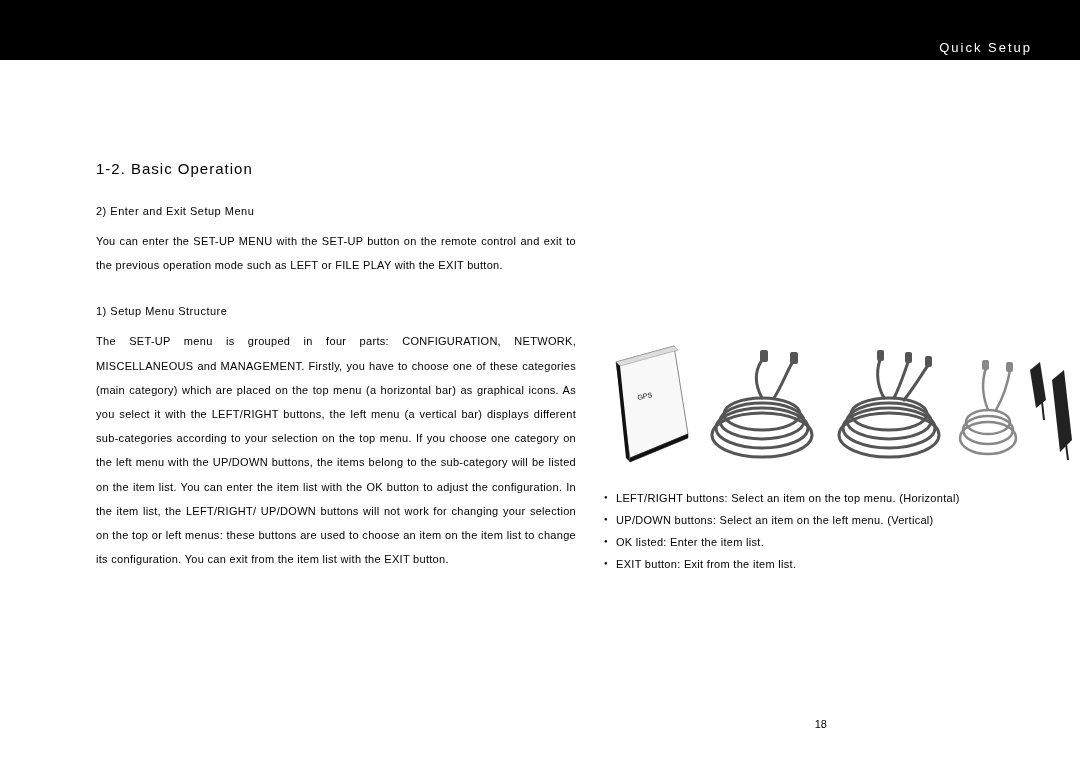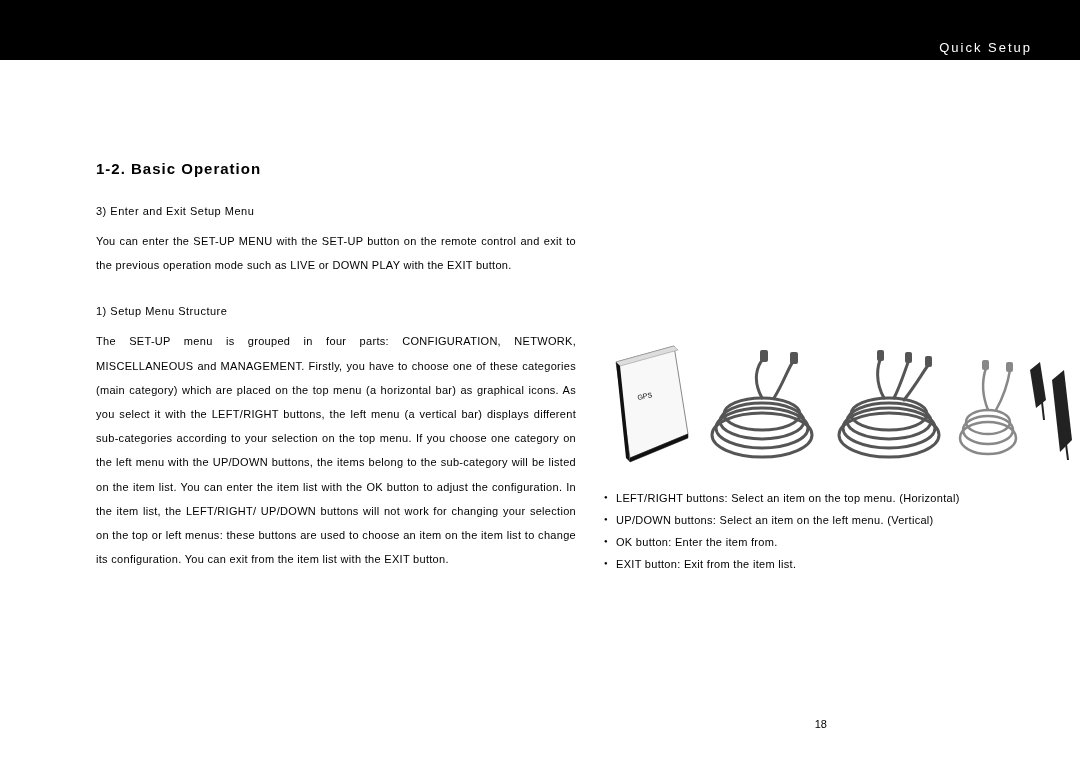--- a/index.html
+++ b/index.html
@@ -1,21 +1,21 @@
 <!DOCTYPE html>
 <html><head>
 <meta charset="utf-8">
 <style>
   * { margin: 0; padding: 0; box-sizing: border-box; }
   html, body { width: 1080px; height: 760px; background: #fff; font-family: Arial, Helvetica, sans-serif; color: #000; }
   .page { width: 875px; height: 760px; position: relative; }
   .top-bar { position: absolute; top: 0; left: 0; width: 1080px; height: 60px; background: #000; }
   .top-bar-title { position: absolute; right: 48px; top: 40px; color: #fff; font-size: 13px; letter-spacing: 2px; text-align: right; }
   .content { position: absolute; top: 160px; left: 96px; width: 480px; }
-  .section-title { font-size: 15px; font-weight: bold; letter-spacing: 1px; margin-bottom: 28px; }
+  .section-title { font-size: 15px; font-weight: normal; letter-spacing: 1px; margin-bottom: 28px; }
   .sub-heading { font-size: 11px; letter-spacing: 0.5px; margin-bottom: 12px; }
   .body-text { font-size: 11px; line-height: 2.2; letter-spacing: 0.3px; text-align: justify; margin-bottom: 28px; }
   .right-col { position: absolute; top: 340px; left: 604px; width: 460px; }
   .figure { width: 460px; height: 130px; position: relative; margin-bottom: 22px; }
   .bullets { font-size: 11px; letter-spacing: 0.3px; }
   .bullets li { list-style: none; margin-bottom: 10px; padding-left: 12px; position: relative; }
   .bullets li::before { content: "●"; position: absolute; left: 0; top: 2px; font-size: 6px; }
   .page-number { position: absolute; right: 48px; bottom: 30px; font-size: 11px; }
   
   .fig-item { position: absolute; top: 0; bottom: 0; }
@@ -31,22 +31,22 @@
 
 <div class="page">
 
   <div class="top-bar">
     <div class="top-bar-title">Quick Setup</div>
   </div>
 
   <div class="content">
     <div class="section-title">1-2. Basic Operation</div>
 
-    <div class="sub-heading">3) Enter and Exit Setup Menu</div>
-    <div class="body-text">You can enter the SET-UP MENU with the SET-UP button on the remote control and exit to the previous operation mode such as LIVE or DOWN PLAY with the EXIT button.</div>
+    <div class="sub-heading">2) Enter and Exit Setup Menu</div>
+    <div class="body-text">You can enter the SET-UP MENU with the SET-UP button on the remote control and exit to the previous operation mode such as LEFT or FILE PLAY with the EXIT button.</div>
 
     <div class="sub-heading">1) Setup Menu Structure</div>
     <div class="body-text">The SET-UP menu is grouped in four parts: CONFIGURATION, NETWORK, MISCELLANEOUS and MANAGEMENT. Firstly, you have to choose one of these categories (main category) which are placed on the top menu (a horizontal bar) as graphical icons. As you select it with the LEFT/RIGHT buttons, the left menu (a vertical bar) displays different sub-categories according to your selection on the top menu. If you choose one category on the left menu with the UP/DOWN buttons, the items belong to the sub-category will be listed on the item list. You can enter the item list with the OK button to adjust the configuration. In the item list, the LEFT/RIGHT/ UP/DOWN buttons will not work for changing your selection on the top or left menus: these buttons are used to choose an item on the item list to change its configuration. You can exit from the item list with the EXIT button.</div>
   </div>
 
   <div class="right-col">
     <div class="figure">
 
       <div class="fig-item fig-manual">
         <svg viewBox="0 0 90 130">
@@ -114,19 +114,19 @@
             <line x1="20" y1="62" x2="22" y2="80"></line>
             <line x1="44" y1="104" x2="46" y2="120"></line>
           </g>
         </svg>
       </div>
     </div>
 
     <ul class="bullets">
       <li>LEFT/RIGHT buttons: Select an item on the top menu. (Horizontal)</li>
       <li>UP/DOWN buttons: Select an item on the left menu. (Vertical)</li>
-      <li>OK button: Enter the item from.</li>
+      <li>OK listed: Enter the item list.</li>
       <li>EXIT button: Exit from the item list.</li>
     </ul>
   </div>
 
   <div class="page-number">18</div>
 </div>
 
 </body></html>

